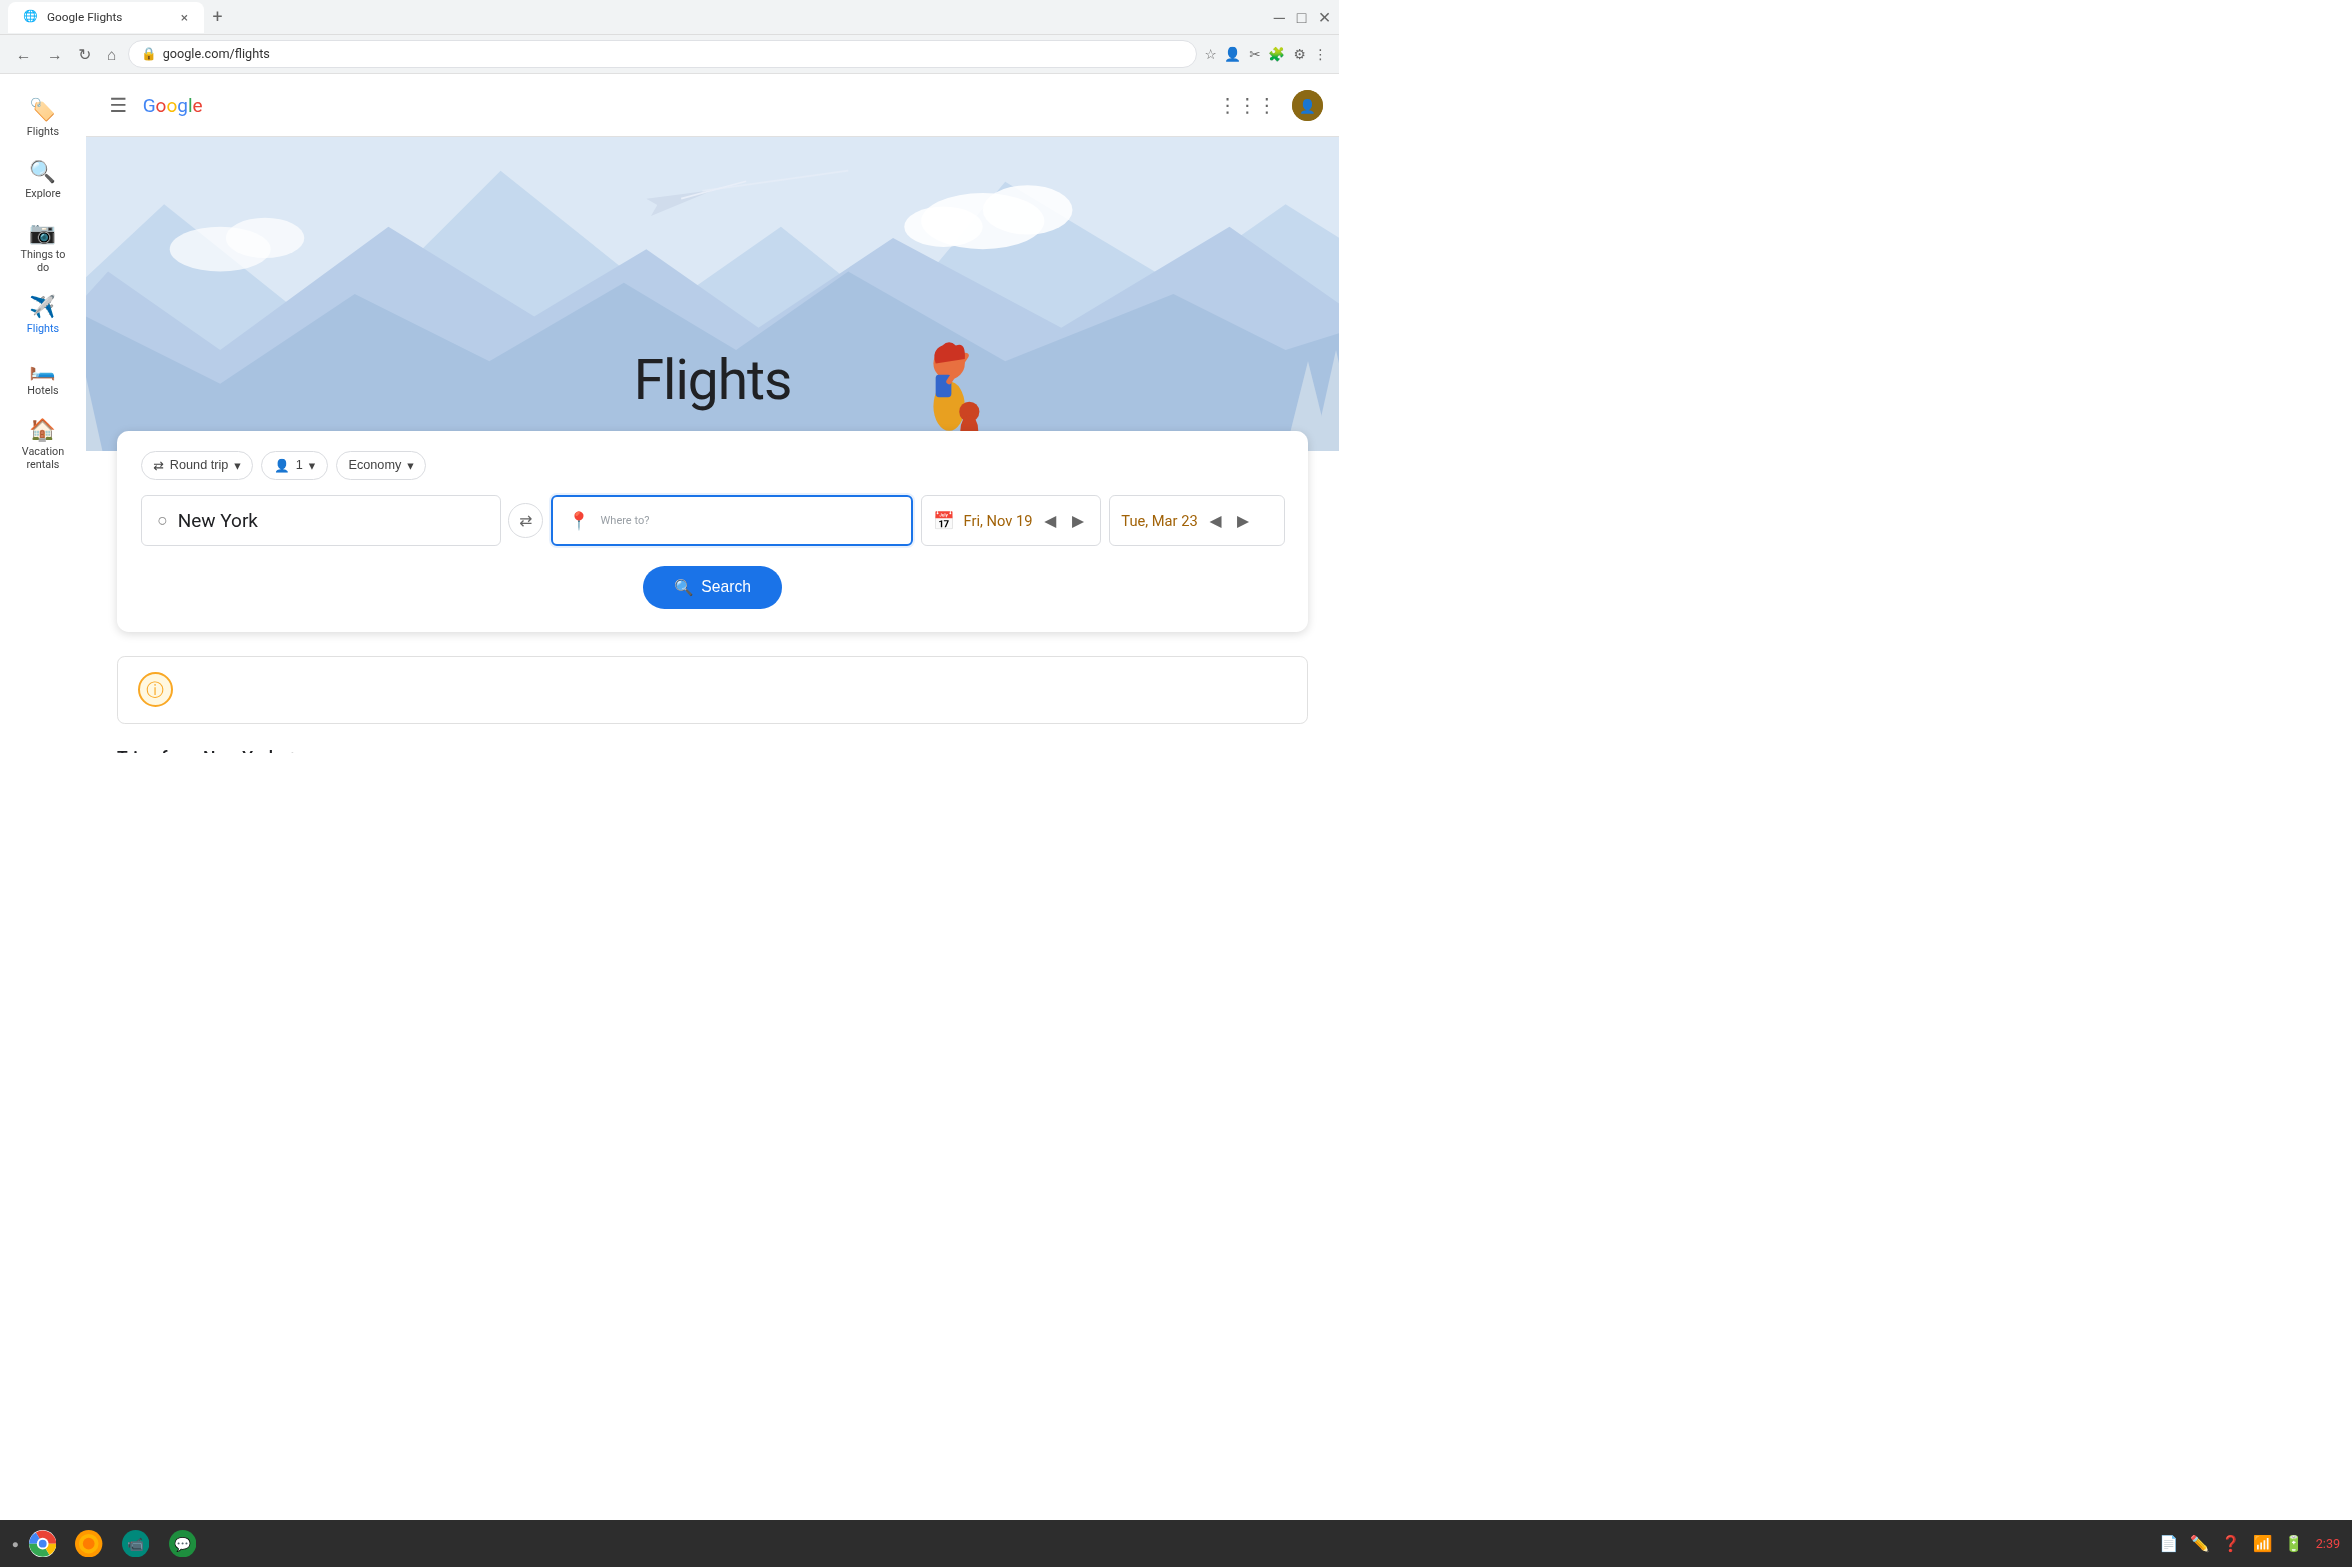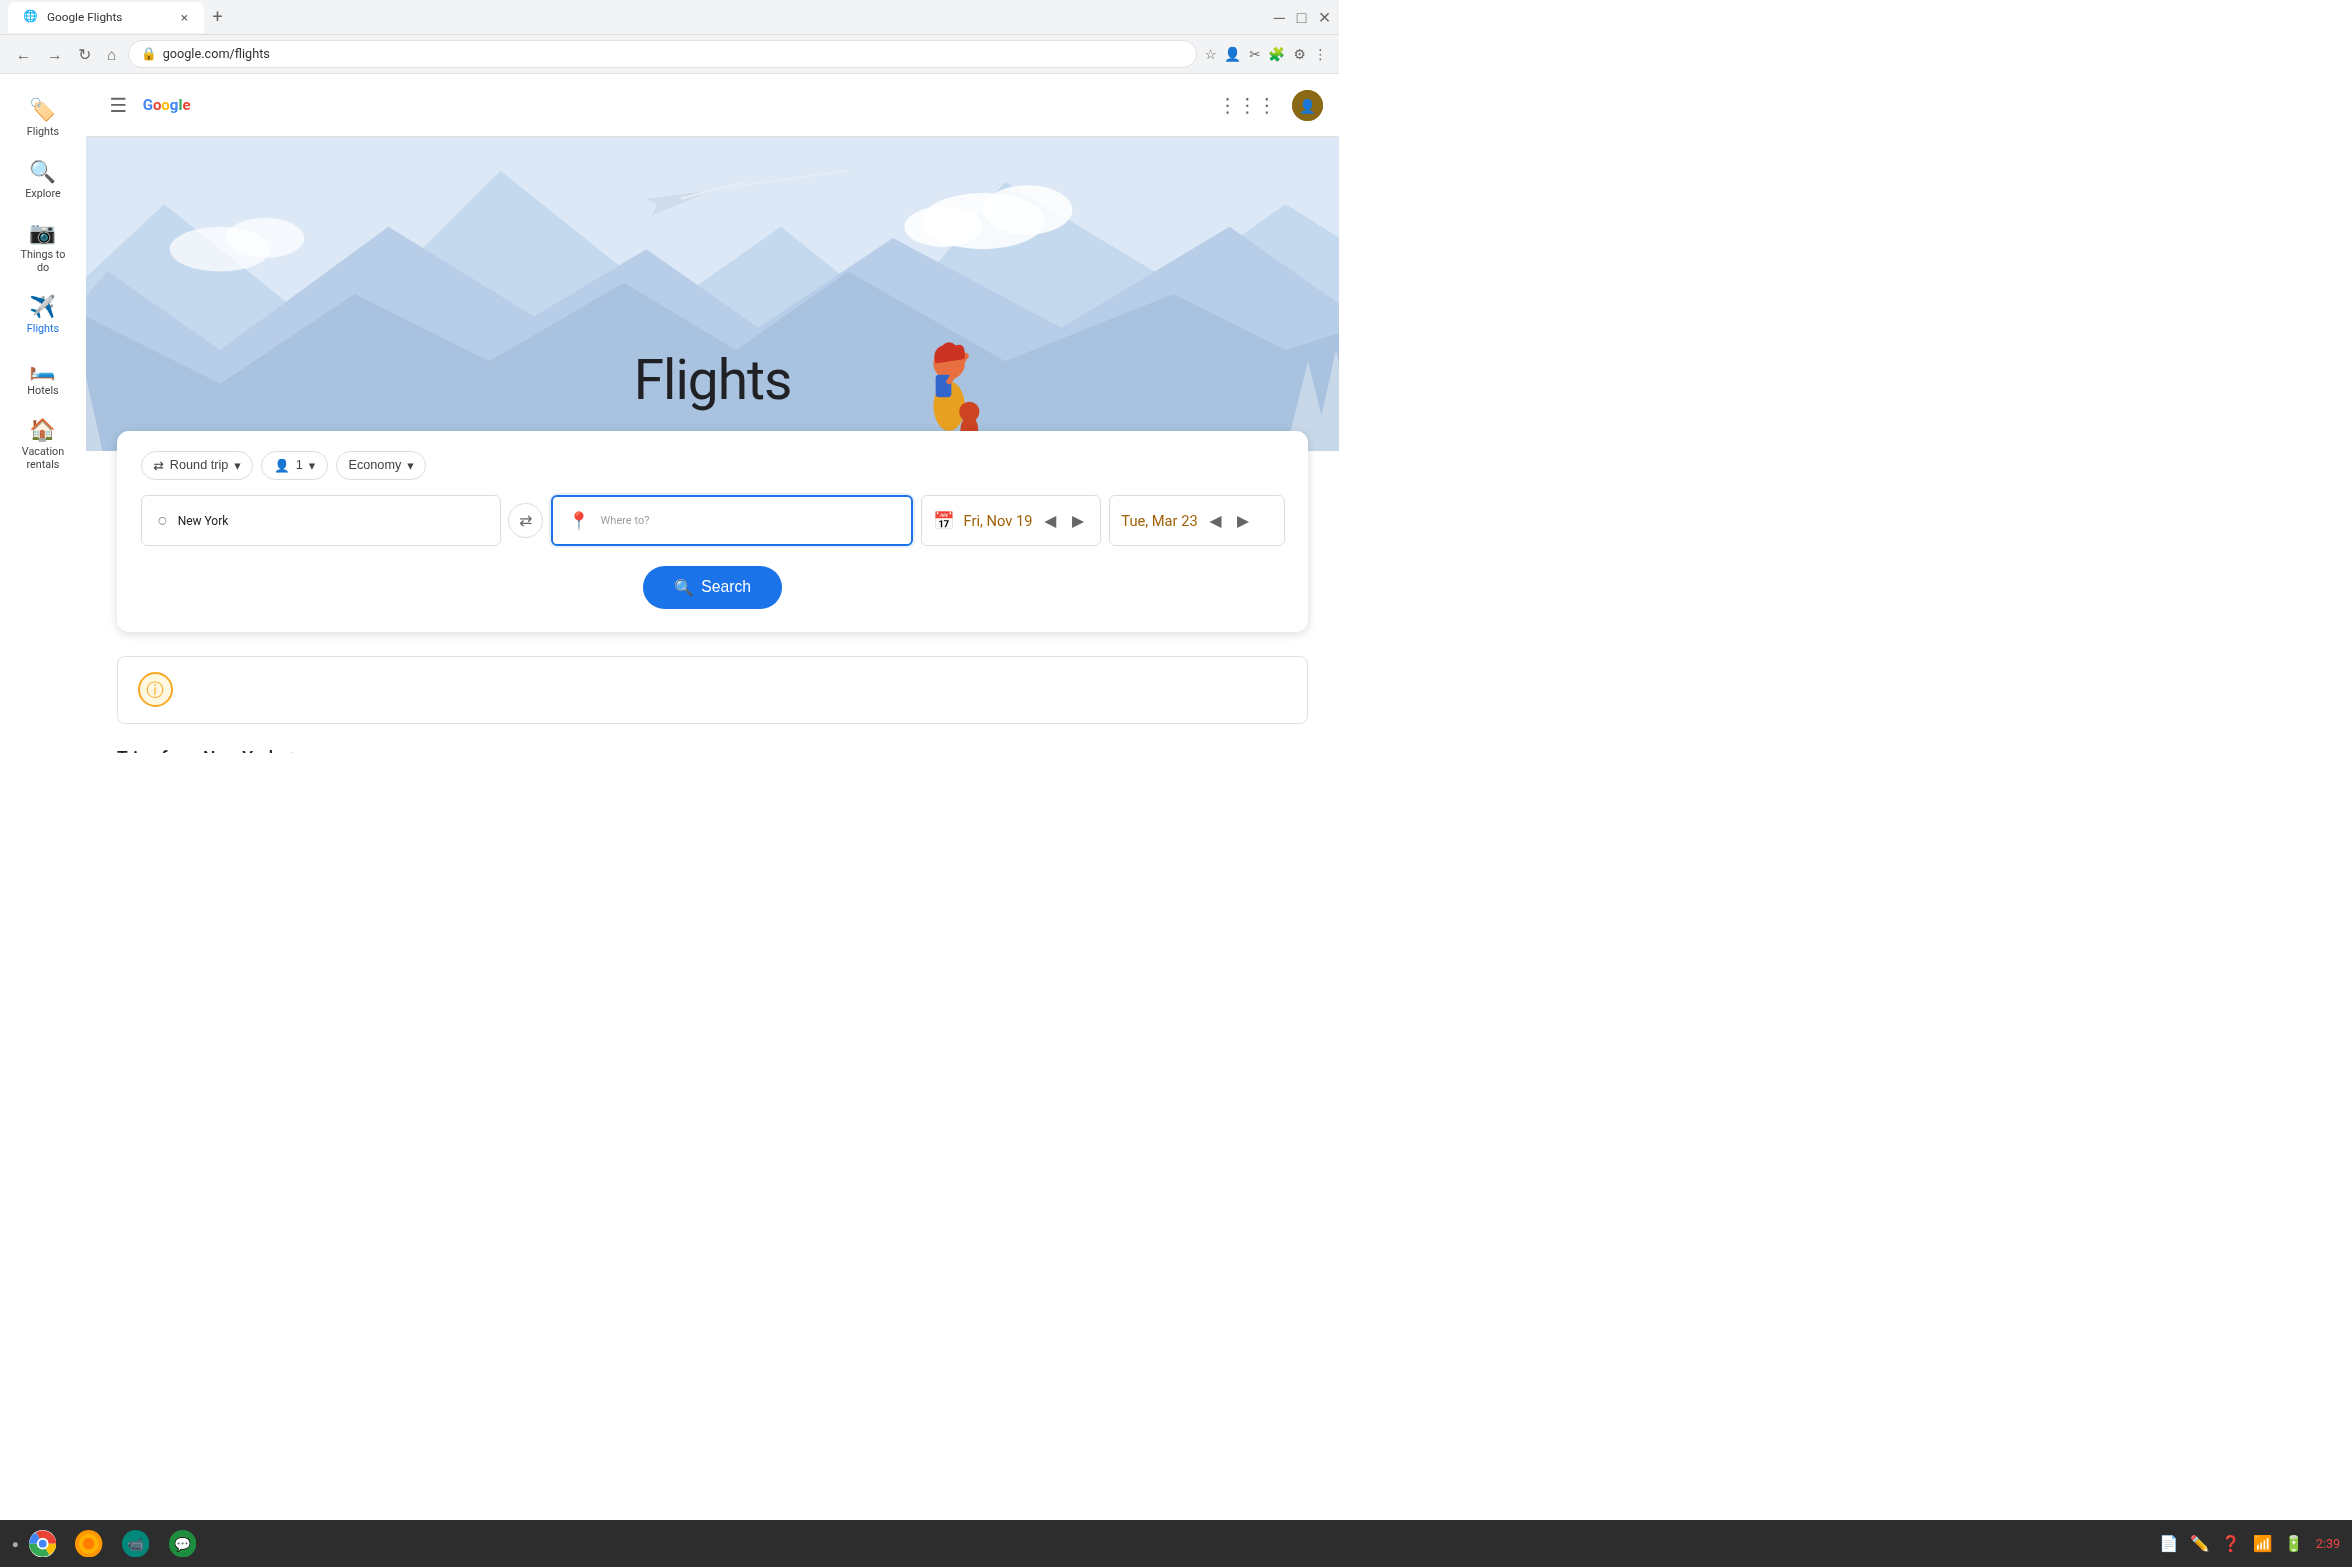--- a/index.html
+++ b/index.html
@@ -173,21 +173,21 @@
       gap: 9.8px;
       font-size: 15.7px;
       cursor: text;
       position: relative;
     }
     .search-field.active {
       border: 2px solid #1a73e8;
       box-shadow: 0 0 0 2px rgba(26,115,232,0.1);
     }
     .search-field .field-icon { color: #888; font-size: 17.6px; }
-    .search-field .field-value { color: #202124; font-size: 12px; }
+    .search-field .field-value { color: #202124; font-size: 19px; }
     .search-field .field-placeholder { color: #9aa0a6; font-size: 11px; }
     .swap-btn {
       width: 35px;
       height: 35px;
       border: 1px solid #dadce0;
       border-radius: 50%;
       display: flex;
       align-items: center;
       justify-content: center;
       cursor: pointer;
@@ -273,22 +273,22 @@
     .google-header {
       background: #fff;
       height: 63px;
       display: flex;
       align-items: center;
       padding: 0 15.7px;
       border-bottom: 1px solid #e0e0e0;
     }
     .hamburger { font-size: 19.6px; color: #666; cursor: pointer; padding: 7.8px; }
     .google-logo {
-      font-size: 15px;
-      font-weight: 700;
+      font-size: 19px;
+      font-weight: 400;
       margin-left: 7.8px;
     }
     .google-logo .g { color: #4285f4; }
     .google-logo .o1 { color: #ea4335; }
     .google-logo .o2 { color: #fbbc04; }
     .google-logo .g2 { color: #4285f4; }
     .google-logo .l { color: #34a853; }
     .google-logo .e { color: #ea4335; }
     .header-spacer { flex: 1; }
     .header-icons { display: flex; align-items: center; gap: 15.7px; }

